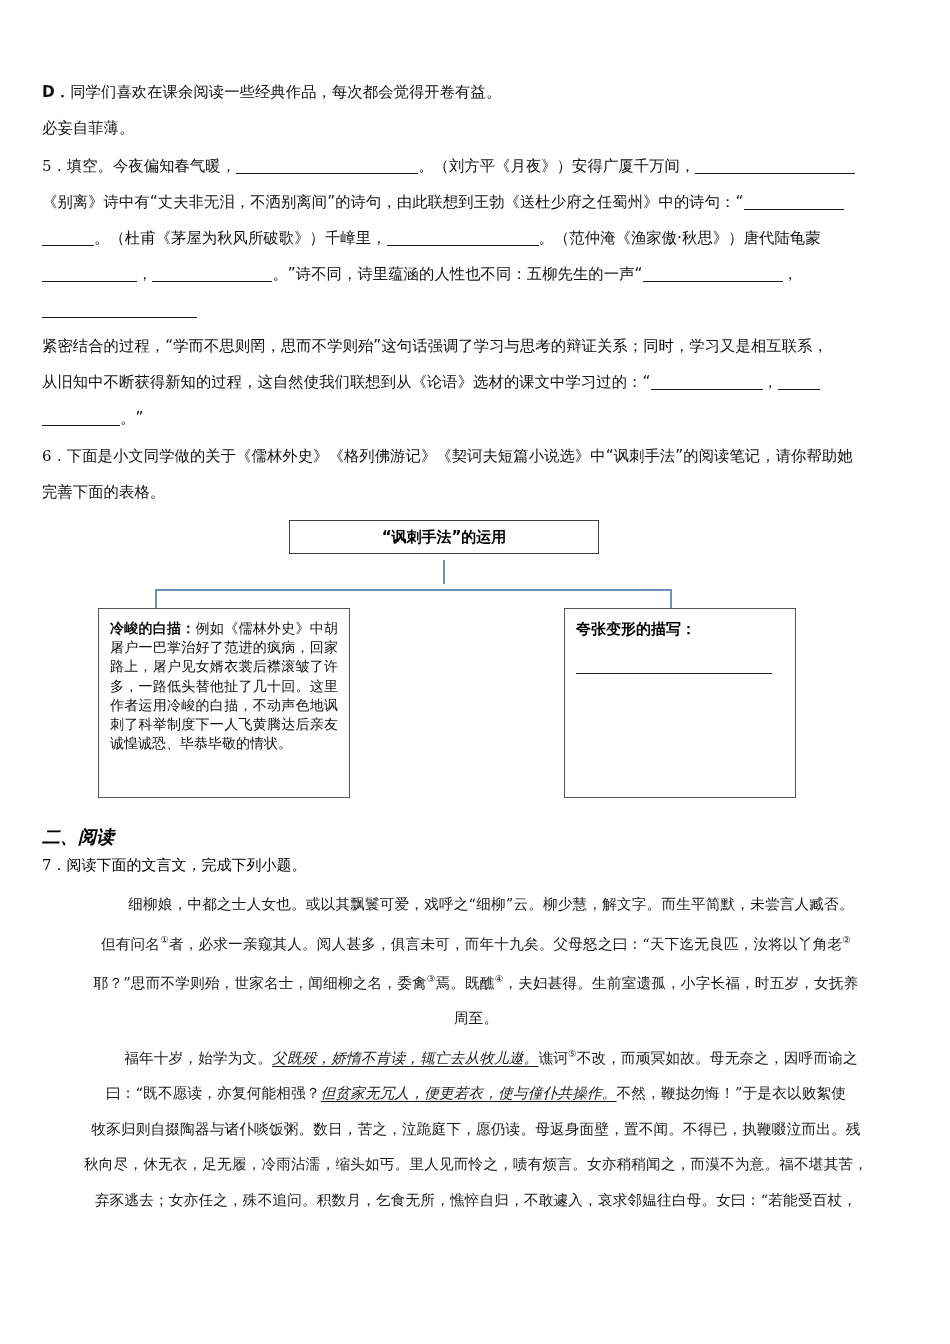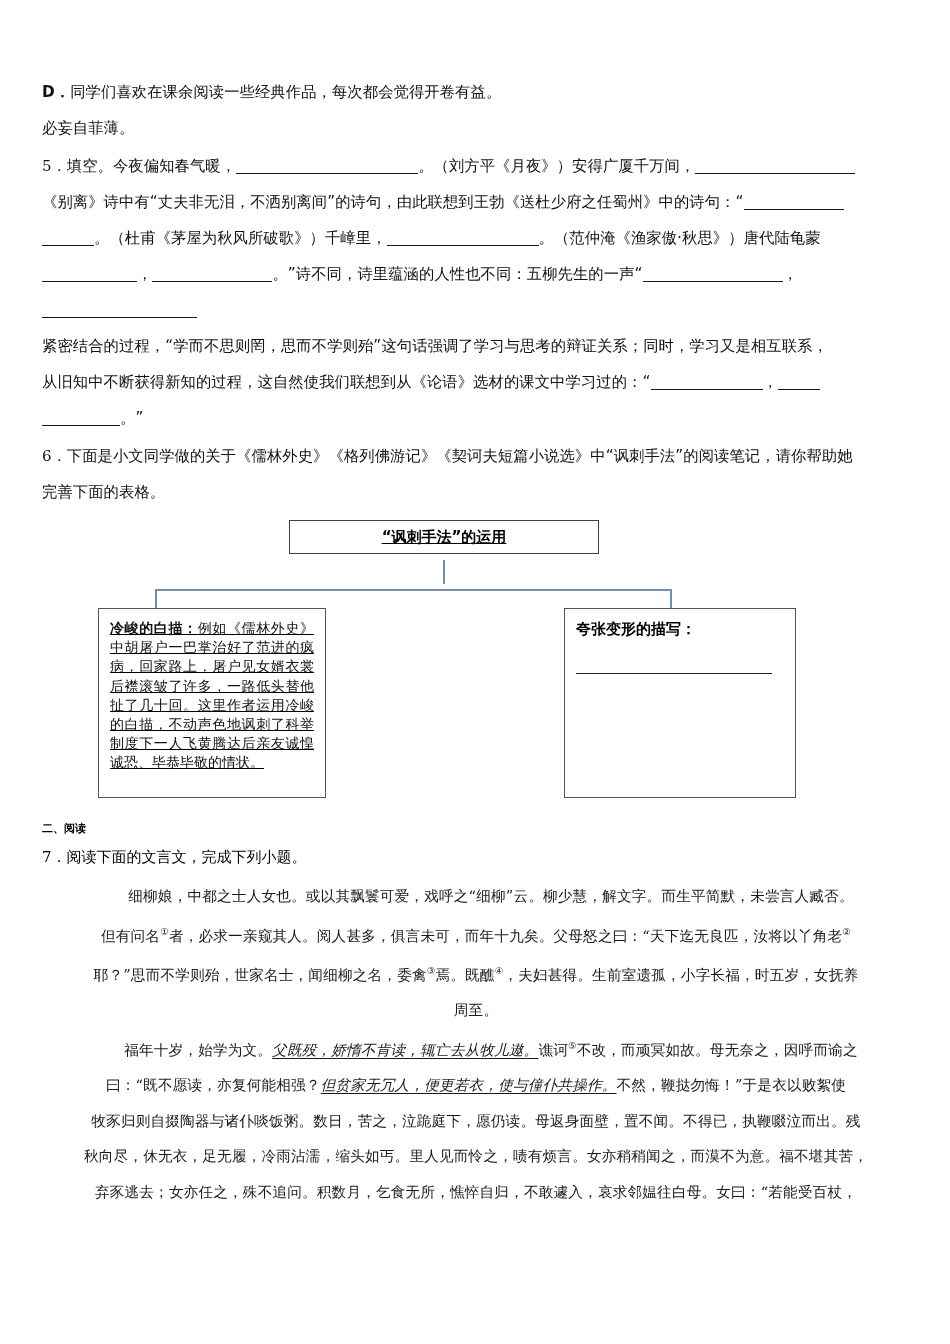--- a/index.html
+++ b/index.html
@@ -76,21 +76,20 @@
     width: 310px;
     height: 34px;
     border: 1.2px solid #3f3f3f;
     background: #fff;
     display: flex;
     align-items: center;
     justify-content: center;
     font-size: 15px;
     font-weight: bold;
     font-family: "DejaVu Sans", "Liberation Sans", sans-serif;
-    text-decoration: underline;
   }
   .dg-stem {
     position: absolute;
     left: 401px;
     top: 44px;
     width: 1.6px;
     height: 24px;
     background: #6f8fb5;
   }
   .dg-bar {
@@ -111,21 +110,21 @@
   .dg-drop.l { left: 113px; }
   .dg-drop.r { left: 628px; }
 
   .dg-box {
     position: absolute;
     top: 92px;
     border: 1.1px solid #555;
     background: #fff;
     padding: 10px 11px 8px 11px;
   }
-  .dg-box.b1 { left: 56px;  width: 228px; height: 190px; text-decoration: underline; }
+  .dg-box.b1 { left: 56px;  width: 252px; height: 190px; }
   .dg-box.b2 { left: 290px; width: 222px; height: 190px; }
   .dg-box.b3 { left: 522px; width: 232px; height: 190px; }
 
   .dg-body {
     font-family: "DejaVu Serif", "Liberation Serif", serif;
     font-size: 14px;
     line-height: 19.2px;
     text-align: justify;
     text-justify: inter-character;
     color: #111;
@@ -139,25 +138,26 @@
   }
   .dg-answer-line {
     margin-top: 34px;
     border-bottom: 1.3px solid #222;
     width: 196px;
   }
   .dg-box.b3 .dg-answer-line { width: 196px; }
 
   
   .sec-head {
-    font-size: 11px;
+    font-size: 18px;
     font-weight: bold;
     line-height: 26px;
-    margin-top: 18px;
-    font-family: "DejaVu Sans", "Liberation Sans", sans-serif;
+    margin-top: 26px;
+    font-family: "DejaVu Sans", "Liberation Sans", sans-serif;
+    font-style: italic;
   }
   .q7 {
     font-size: 15px;
     line-height: 30px;
     font-family: "DejaVu Sans", "Liberation Sans", sans-serif;
   }
   .indent2 { padding-left: 30px; }
 </style>
 </head>
 <body>

